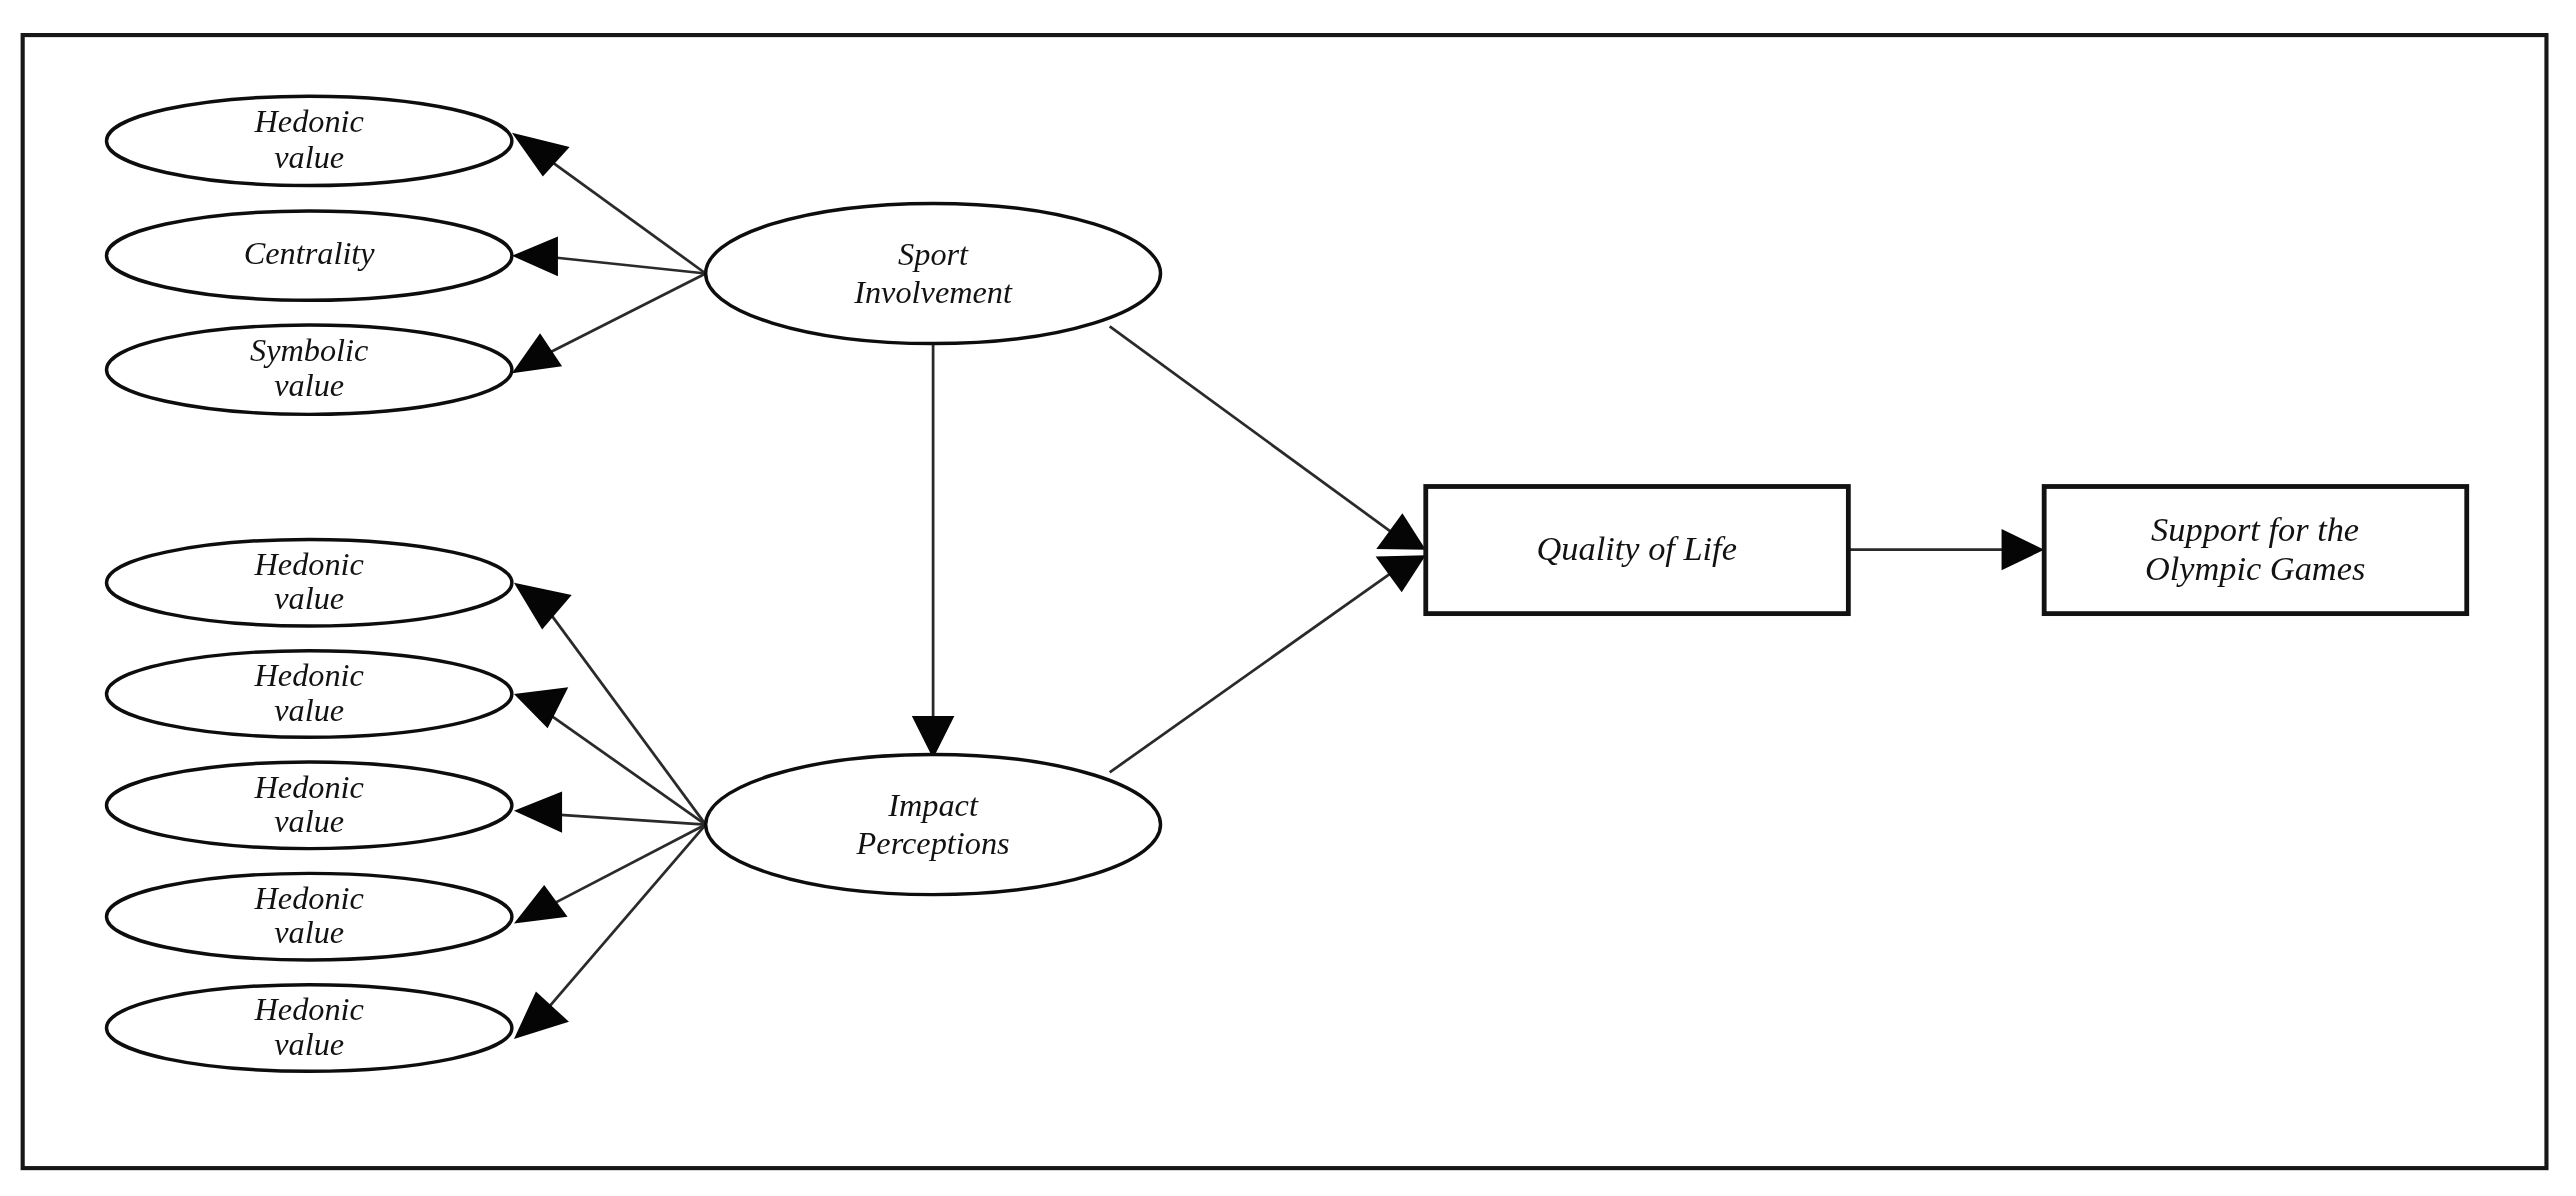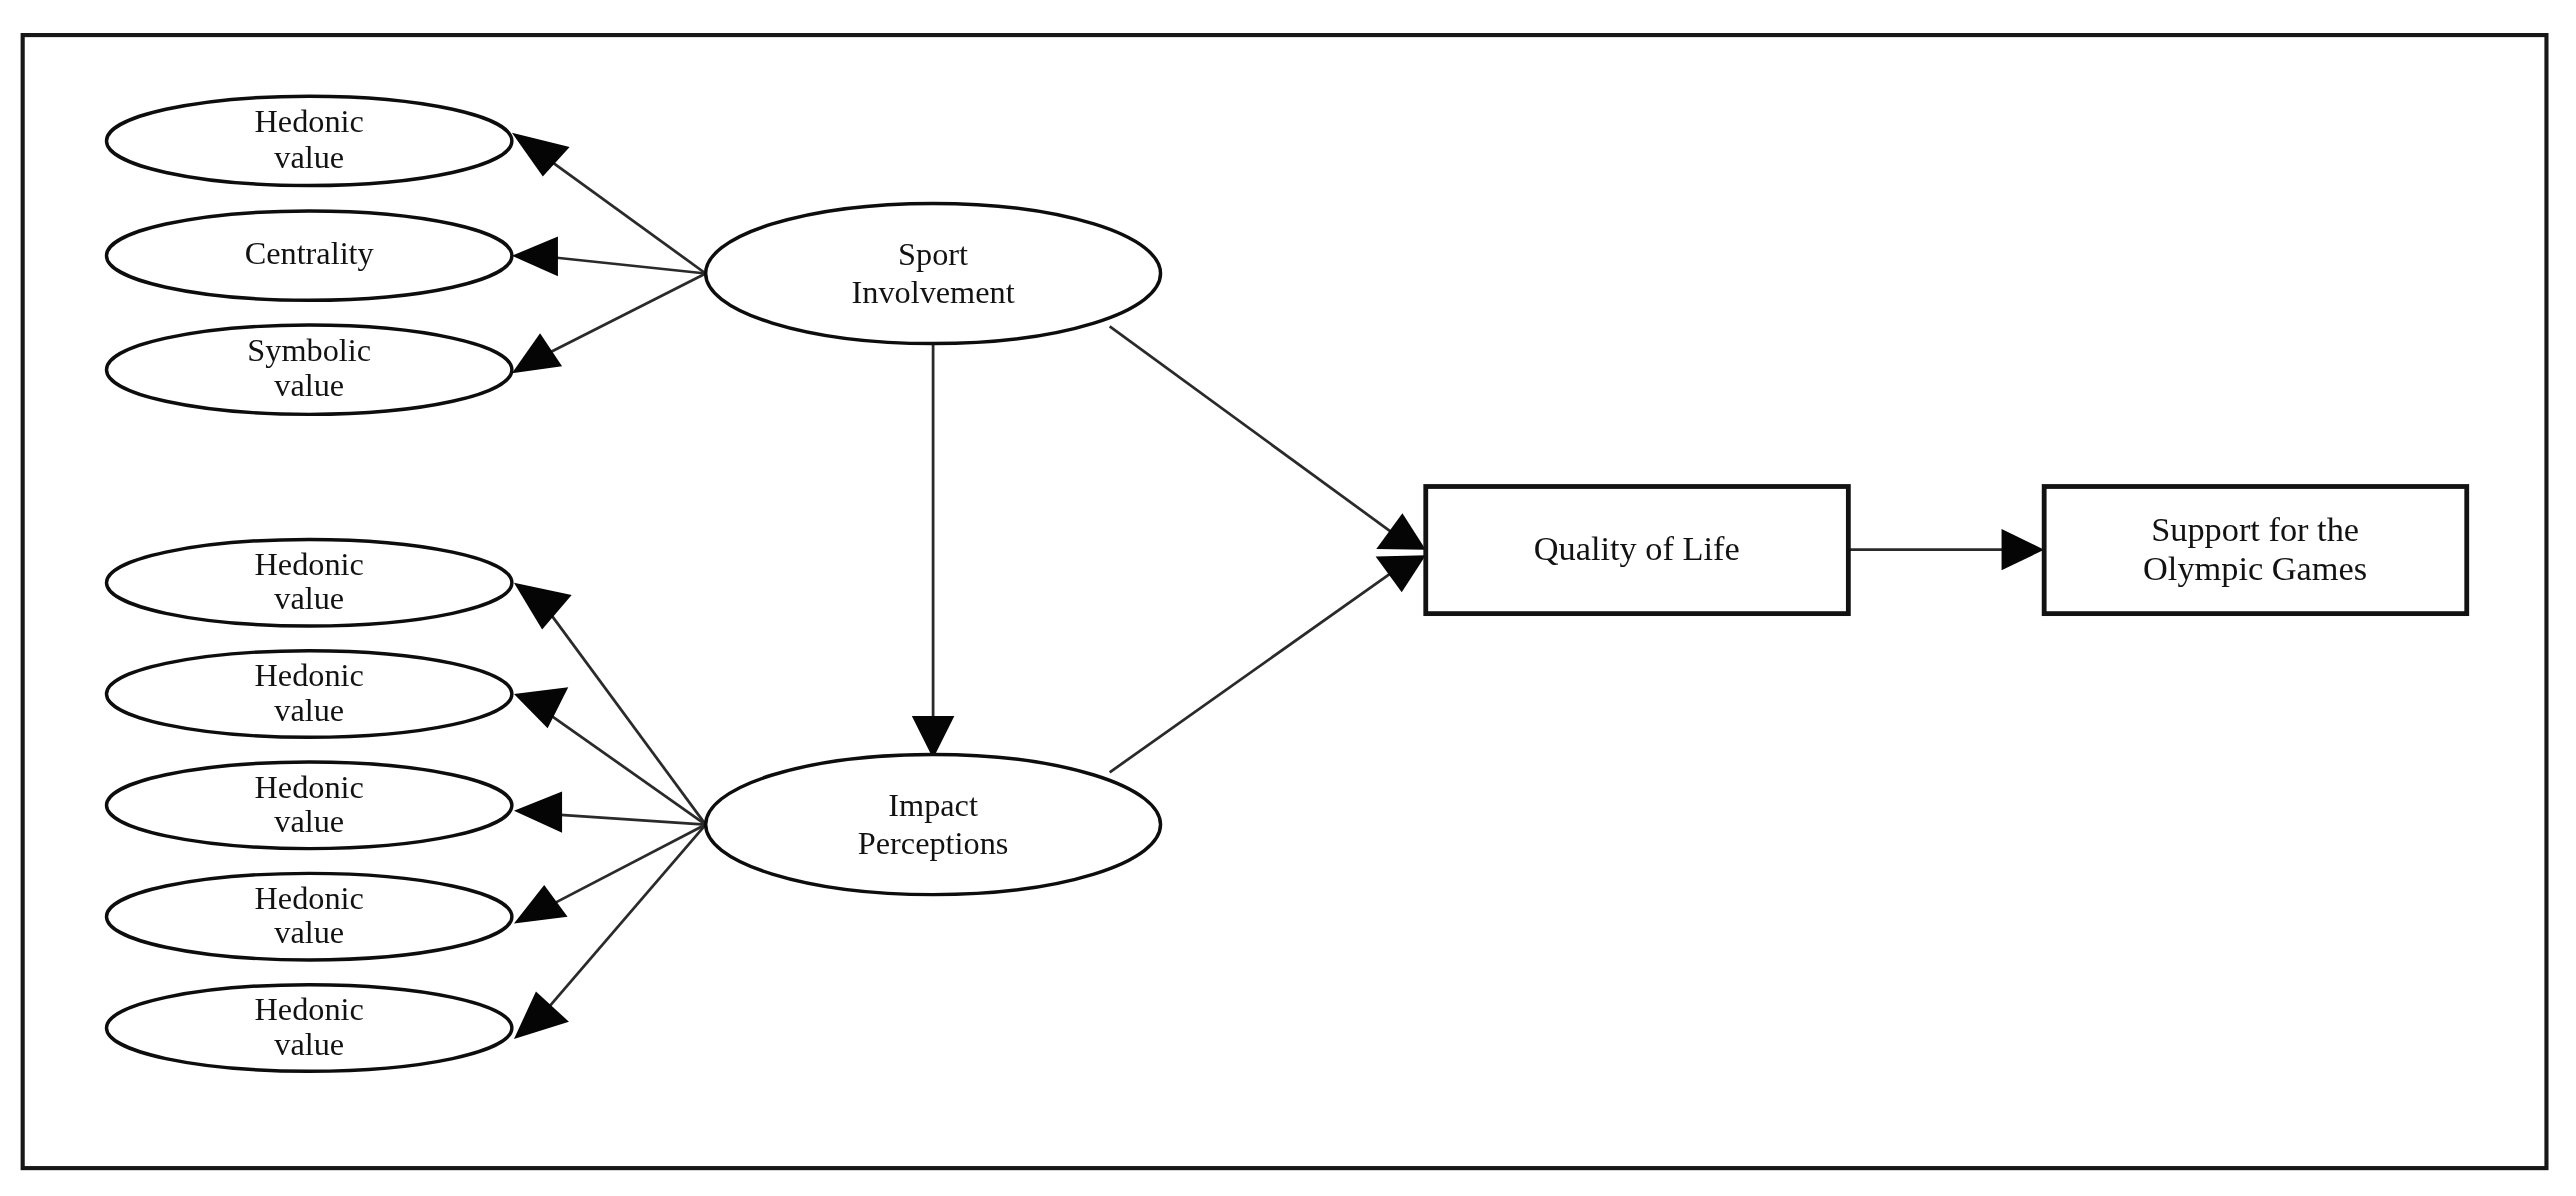--- a/index.html
+++ b/index.html
@@ -11,20 +11,21 @@
     width: 2576px;
     height: 1197px;
     font-family: "Liberation Serif", serif;
     overflow: hidden;
   }
   #figure-root {
     position: relative;
     width: 2576px;
     height: 857px;
     background: #ffffff;
+    font-style: italic;
   }
   #diagram-svg {
     display: block;
     width: 2576px;
     height: 1197px;
   }
   .node-shape {
     fill: #ffffff;
     stroke: #0d0d0d;
     stroke-width: 5;

